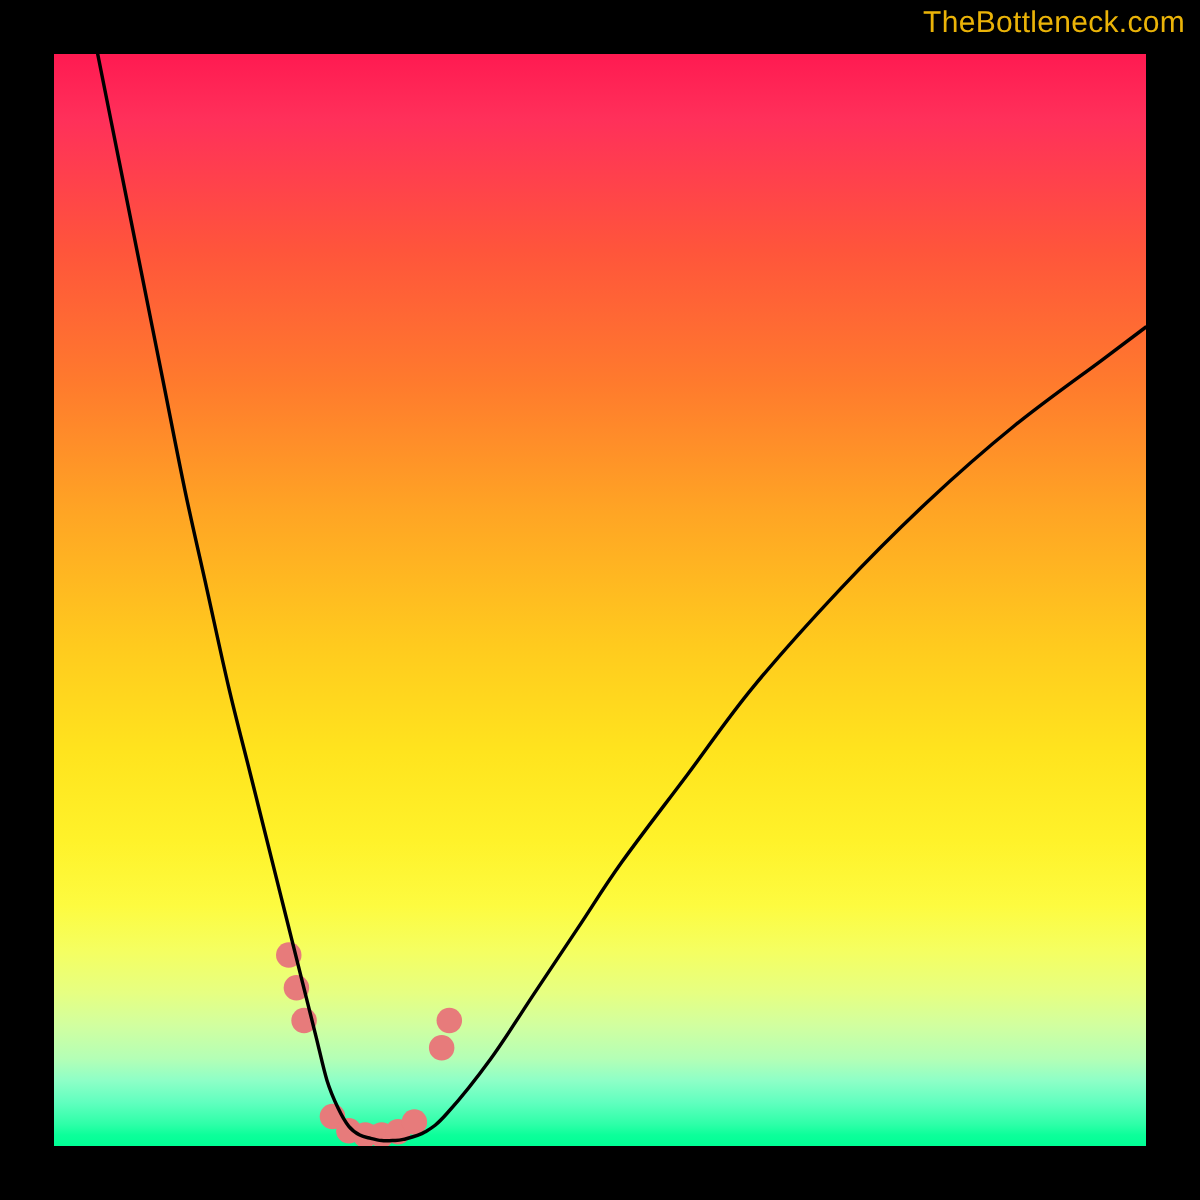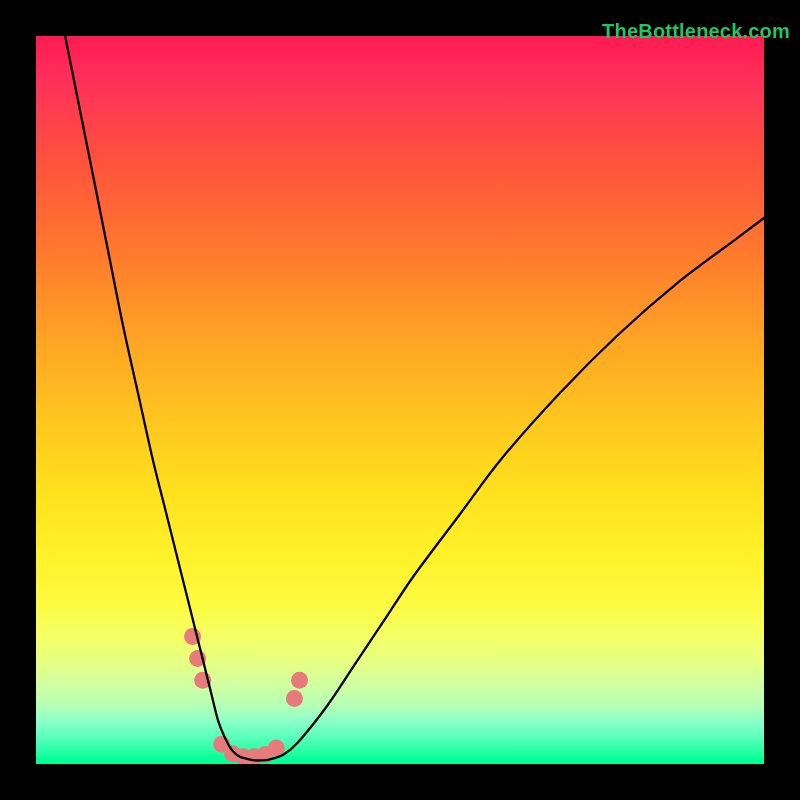--- a/index.html
+++ b/index.html
@@ -57,26 +57,26 @@
   }
   .svg-layer {
     position: absolute;
     left: 0;
     top: 0;
     width: 100%;
     height: 100%;
   }
   .watermark {
     position: absolute;
-    top: 20px;
+    top: 4px;
     right: 10px;
-    color: #22c55e;
+    color: #eab308;
     font-size: 20px;
     letter-spacing: 0.2px;
-    font-weight: 700;
+    font-weight: 400;
   }
 </style>
 </head>
 <body>
 
 <div class="frame">
   <div class="plot-area">
     <div class="gradient-bg"></div>
     <svg class="svg-layer" viewBox="0 0 728 728" preserveAspectRatio="none">
       <g id="marker-layer">

